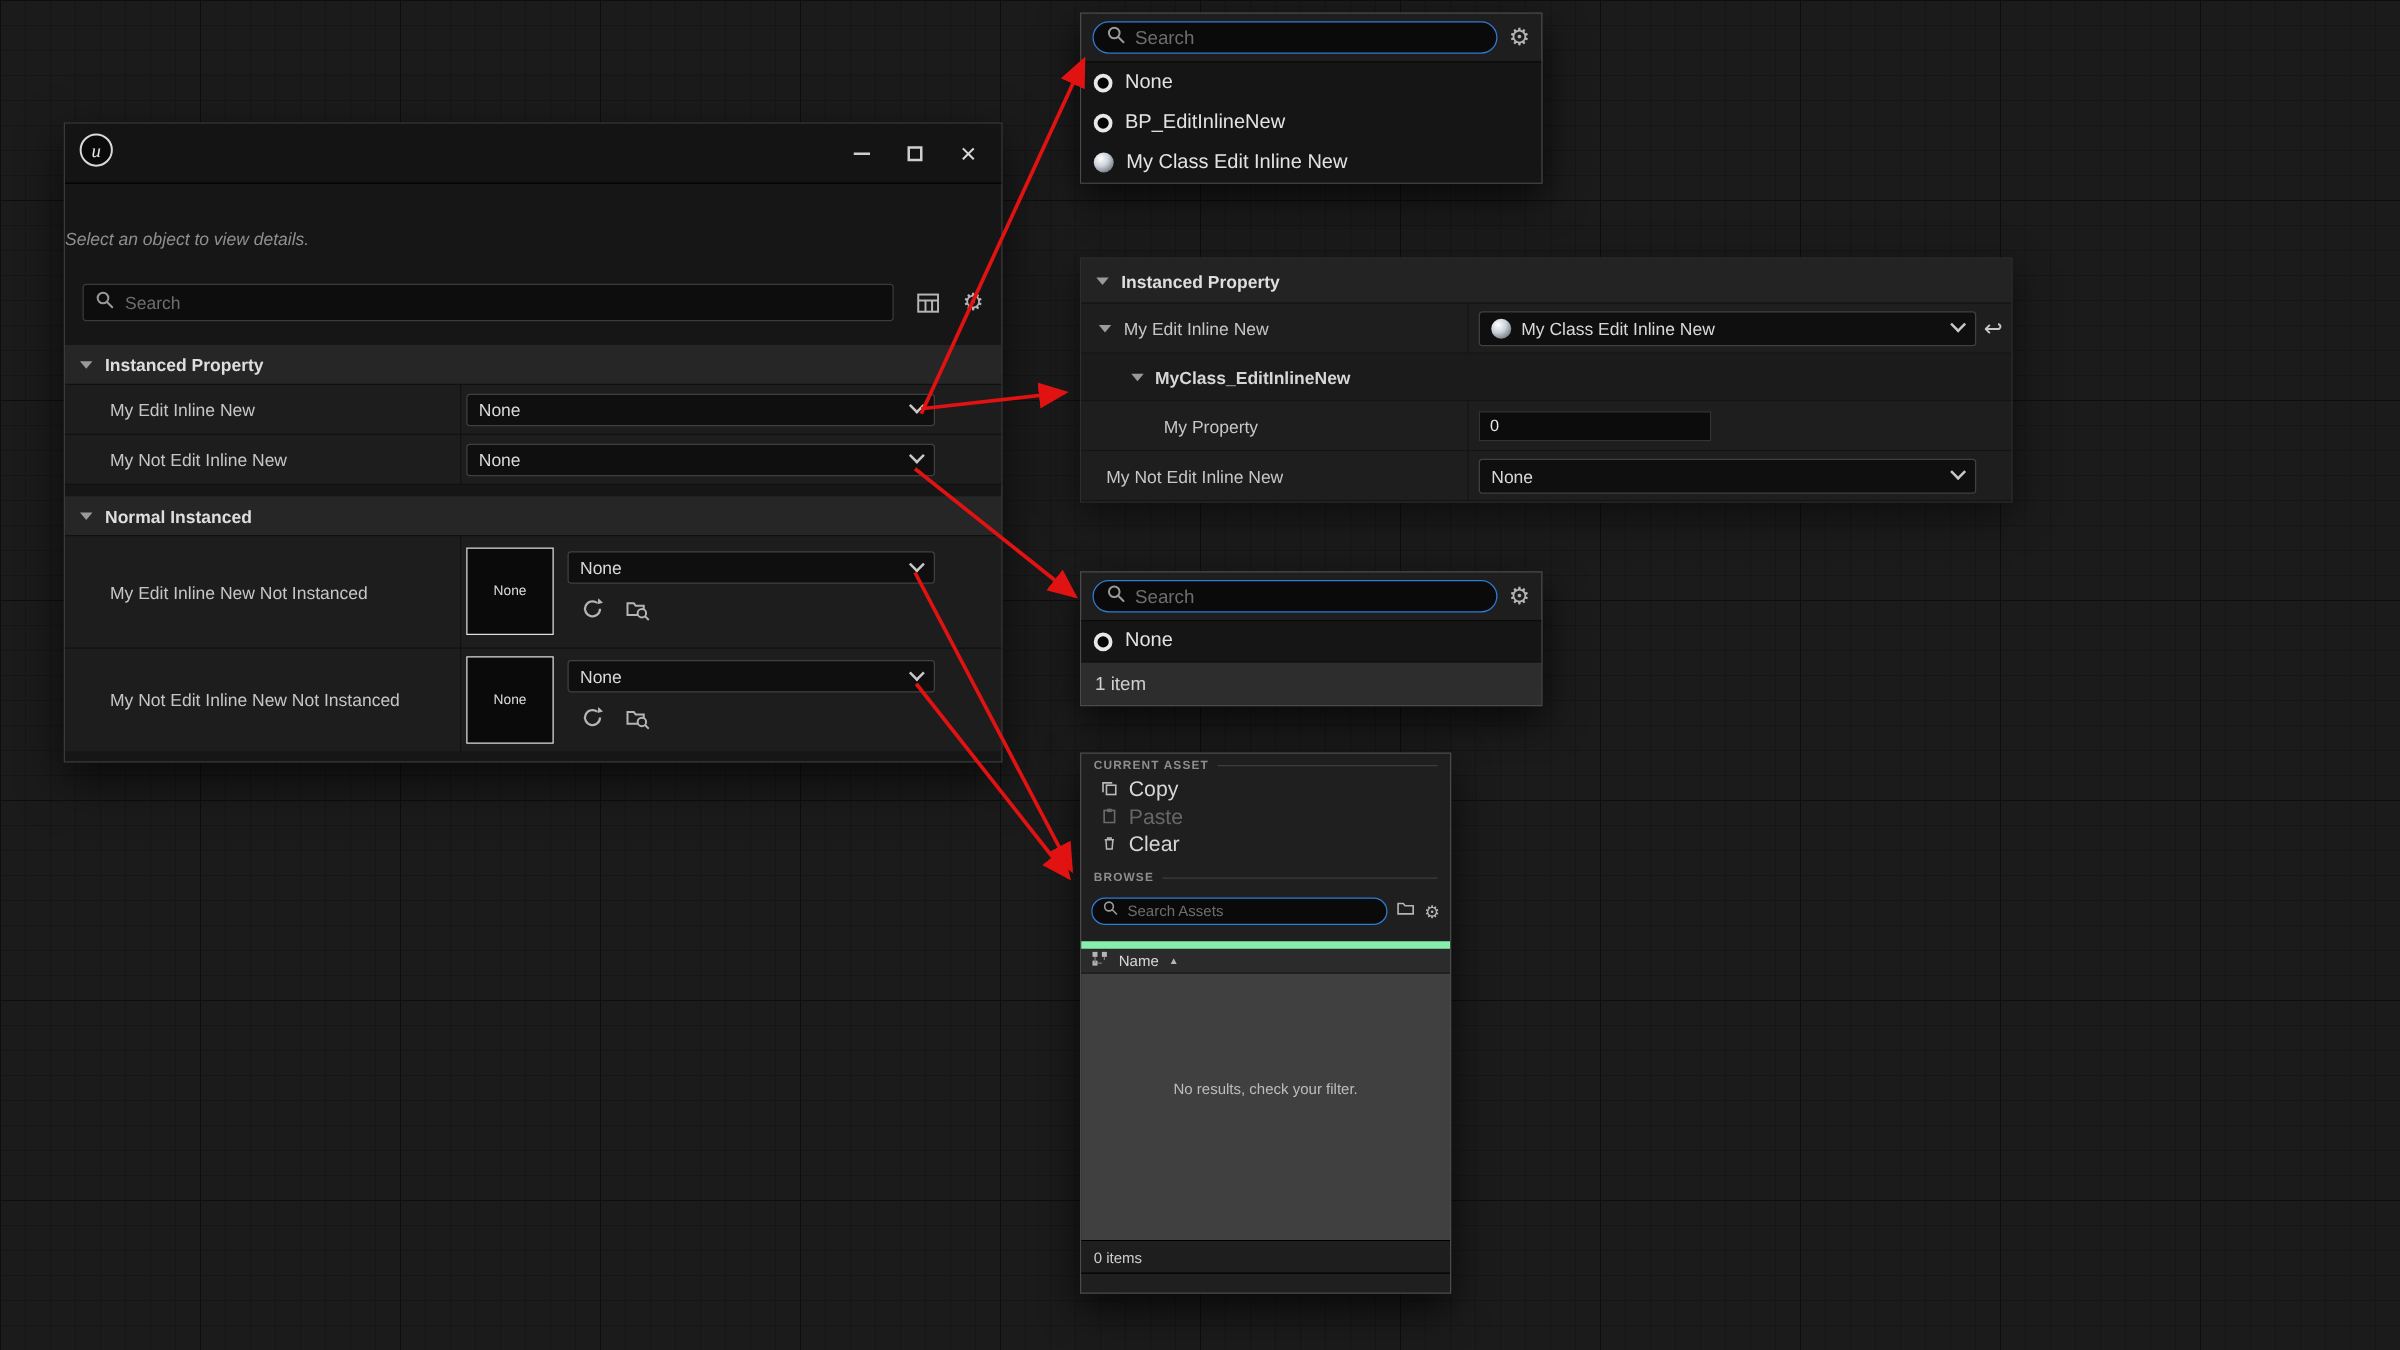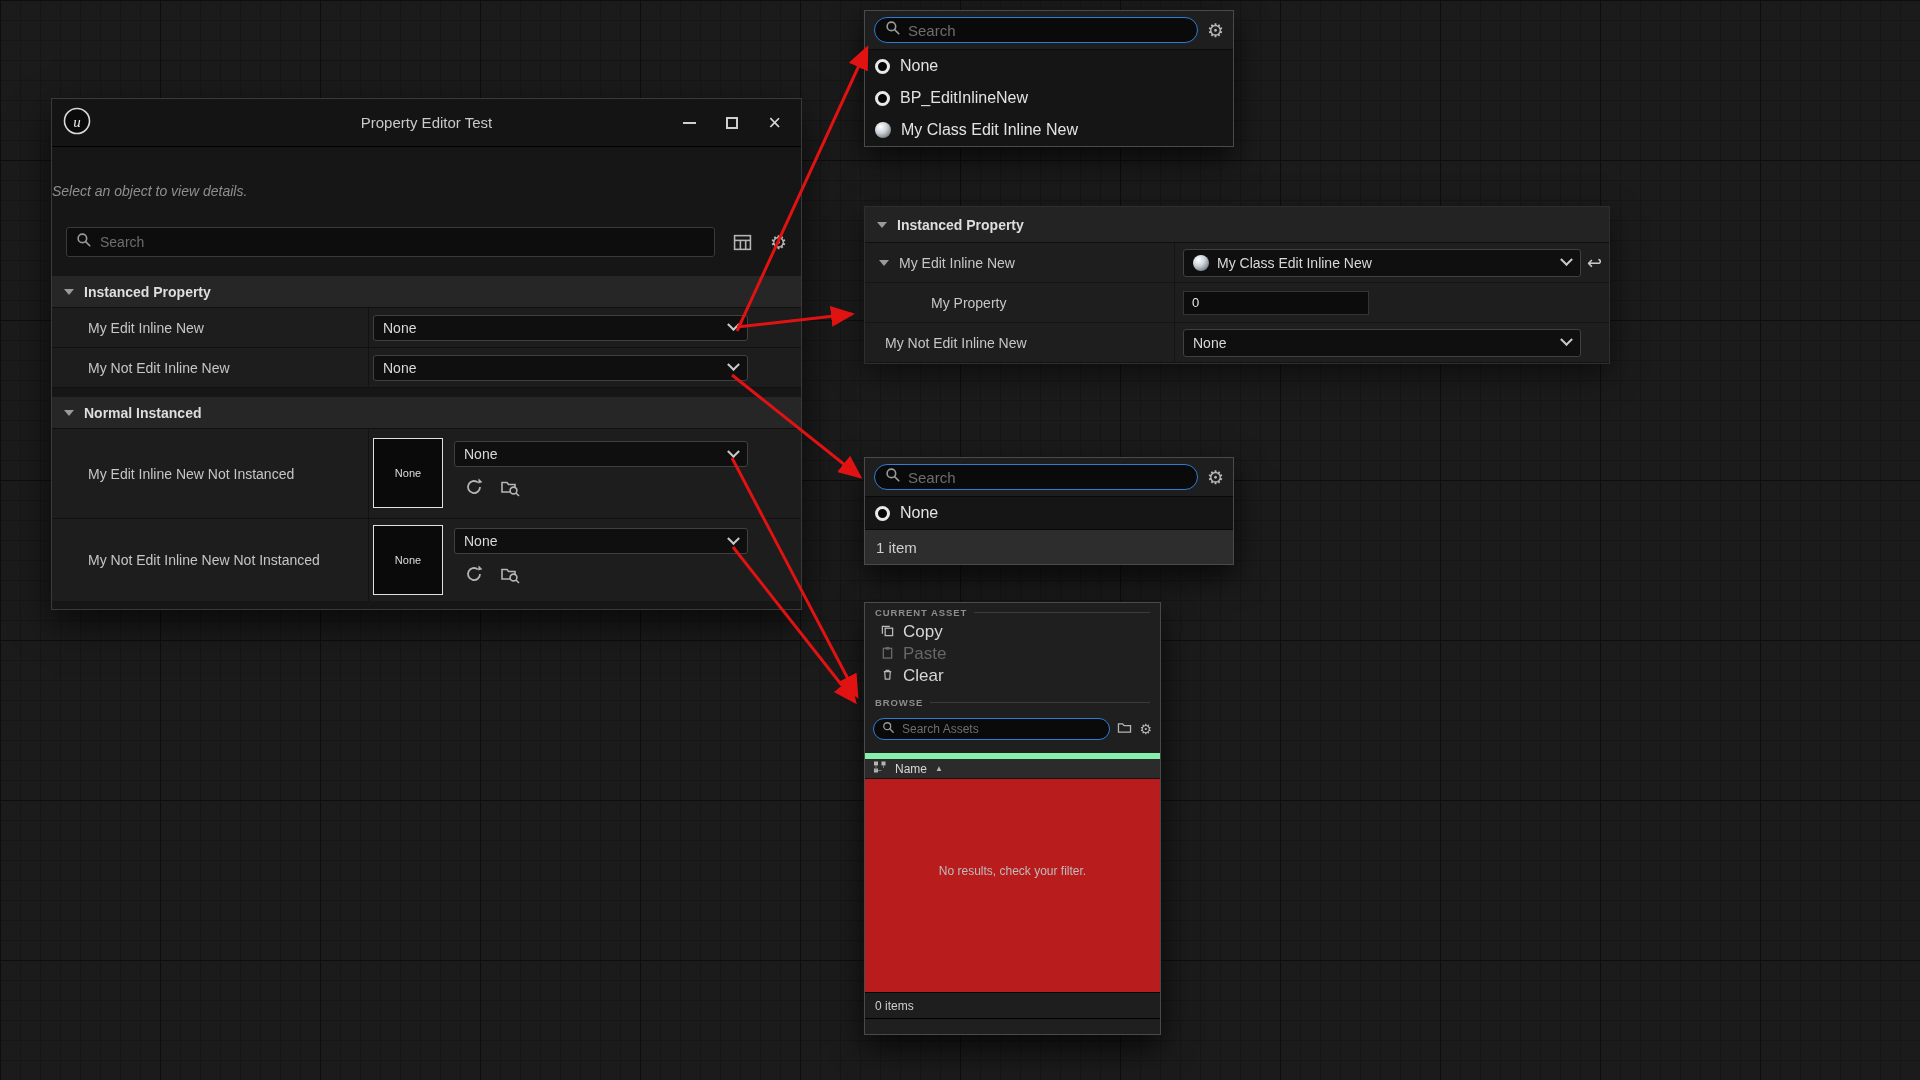--- a/index.html
+++ b/index.html
@@ -88,38 +88,37 @@
   .asset-picker { position:absolute; left:864px; top:602px; width:297px; height:433px; background:#1f1f1f; border:1px solid #4a4a4a; box-shadow:0 12px 30px rgba(0,0,0,.7); z-index:20; padding-top:0; }
   .ap-section { height:18px; display:flex; align-items:center; padding:0 10px; gap:7px; }
   .ap-section.browse { margin-top:6px; }
   .ap-section-label { color:#8d8d8d; font-size:9.5px; font-weight:bold; letter-spacing:.9px; white-space:nowrap; }
   .ap-rule { flex:1; height:1px; background:#3c3c3c; }
   .ap-item { height:22px; display:flex; align-items:center; gap:9px; padding:0 16px; color:#d6d6d6; font-size:17px; }
   .ap-item.disabled { color:#676767; }
   .ap-search { margin:6px 8px 0; height:24px; display:flex; align-items:center; gap:7px; }
   .ap-colhead { margin-top:12px; height:26px; background:#2b2b2b; border-top:6px solid #86efac; border-bottom:1px solid #141414; display:flex; align-items:center; gap:8px; padding:0 8px; color:#d8d8d8; font-size:12px; }
   .sort-arrow { font-size:8px; color:#b5b5b5; }
-  .ap-list { height:214px; background:#b91c1c; display:flex; align-items:center; justify-content:center; padding-bottom:30px; color:#bdbdbd; font-size:12px; border-bottom:1px solid #000; }
+  .ap-list { height:214px; background:#404040; display:flex; align-items:center; justify-content:center; padding-bottom:30px; color:#bdbdbd; font-size:12px; border-bottom:1px solid #000; }
   .ap-footer { height:26px; display:flex; align-items:center; padding:0 10px; color:#cfcfcf; font-size:12px; background:#1e1e1e; border-bottom:1px solid #000; }
 
   
   .arrows { position:absolute; left:0; top:0; z-index:50; pointer-events:none; }
 </style>
 </head>
 <body>
 
 <div class="window">
   <div class="titlebar">
     <span>
       <svg width="30" height="30" viewBox="0 0 30 30">
         <circle cx="15" cy="15" r="12.5" fill="#0a0a0a" stroke="#d8d8d8" stroke-width="1.6"></circle>
         <text x="15" y="20.5" text-anchor="middle" font-size="15" fill="#e8e8e8" font-family="Liberation Serif, serif" font-style="italic">u</text>
       </svg>
     </span>
-    <span class="window-title">Property Editor Test</span>
     <div class="win-controls">
       <span class="minbar"></span>
       <span class="maxsq"></span>
       <span class="closex">×</span>
     </div>
   </div>
 
   <div class="hint">Select an object to view details.</div>
 
   <div class="search-row">
@@ -229,20 +228,24 @@
   </div>
   <div class="panel-row">
     <span class="row-tri tri-down"></span>
     <span class="panel-label">My Edit Inline New</span>
     <div class="combo panel-combo">
       <span class="sphere"></span>
       <span class="combo-text">My Class Edit Inline New</span>
       <span class="chev"></span>
     </div>
     <span class="reset-btn">↩</span>
+  </div>
+  <div class="panel-subcat">
+    <span class="tri-down"></span>
+    <span>MyClass_EditInlineNew</span>
   </div>
   <div class="panel-row deep">
     <span class="panel-label">My Property</span>
     <input class="value-input" value="0" style="">
   </div>
   <div class="panel-row plain">
     <span class="panel-label">My Not Edit Inline New</span>
     <div class="combo panel-combo">
       <span class="combo-text">None</span>
       <span class="chev"></span>

